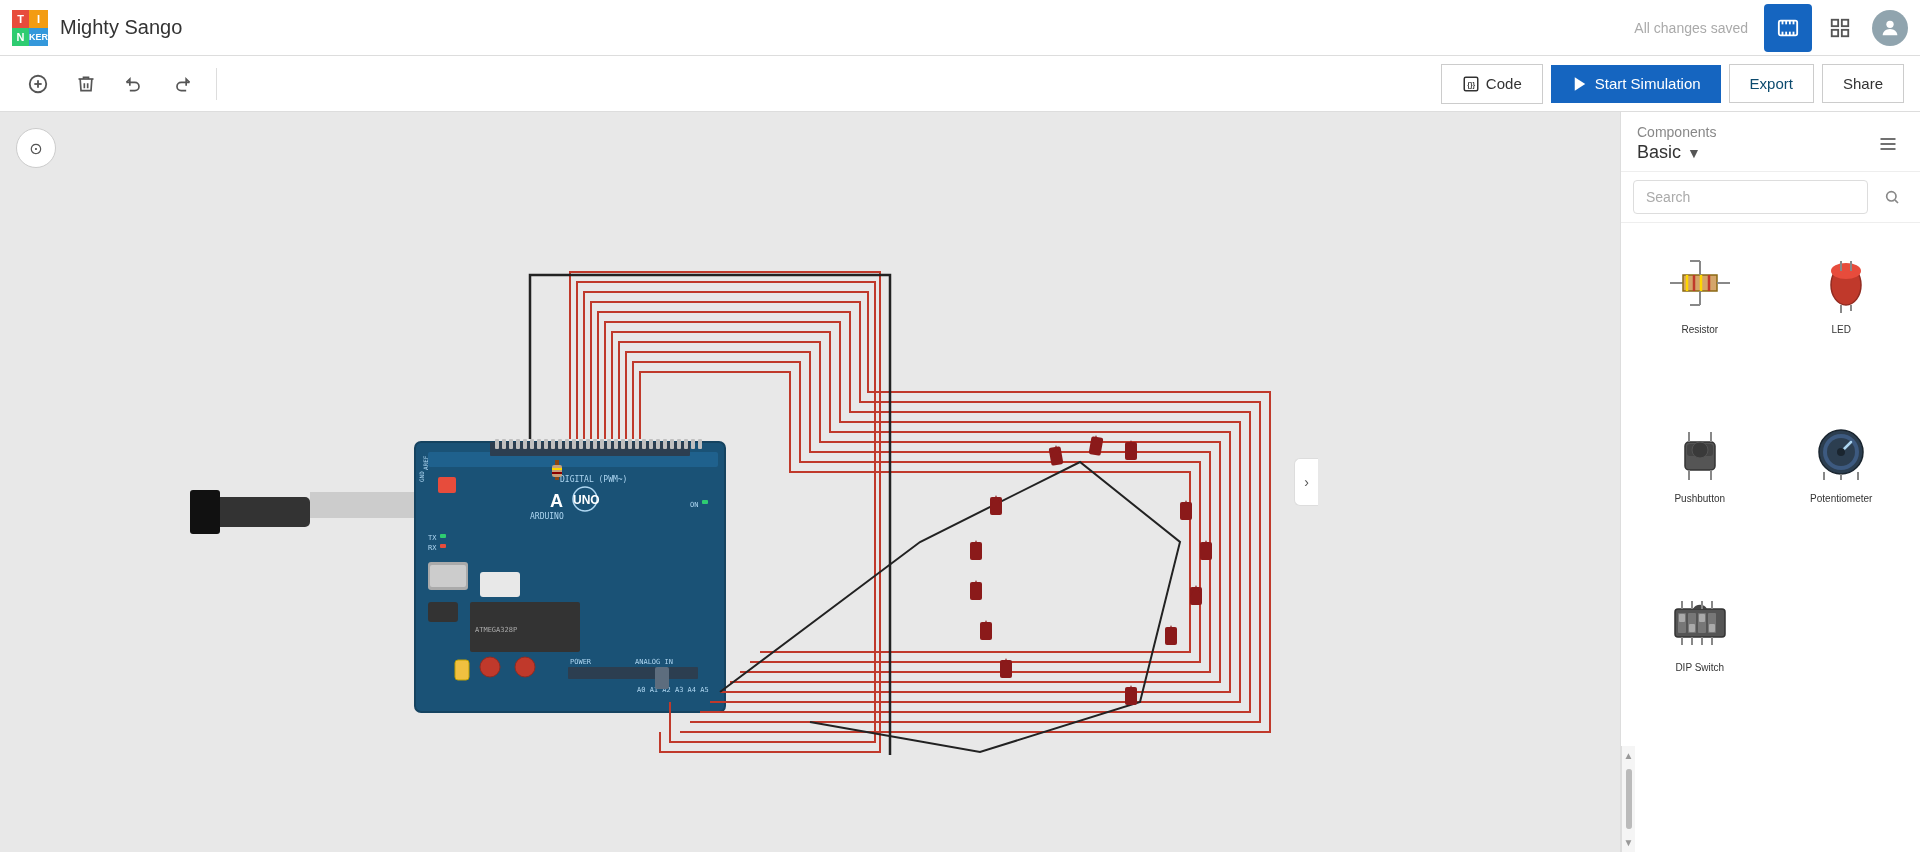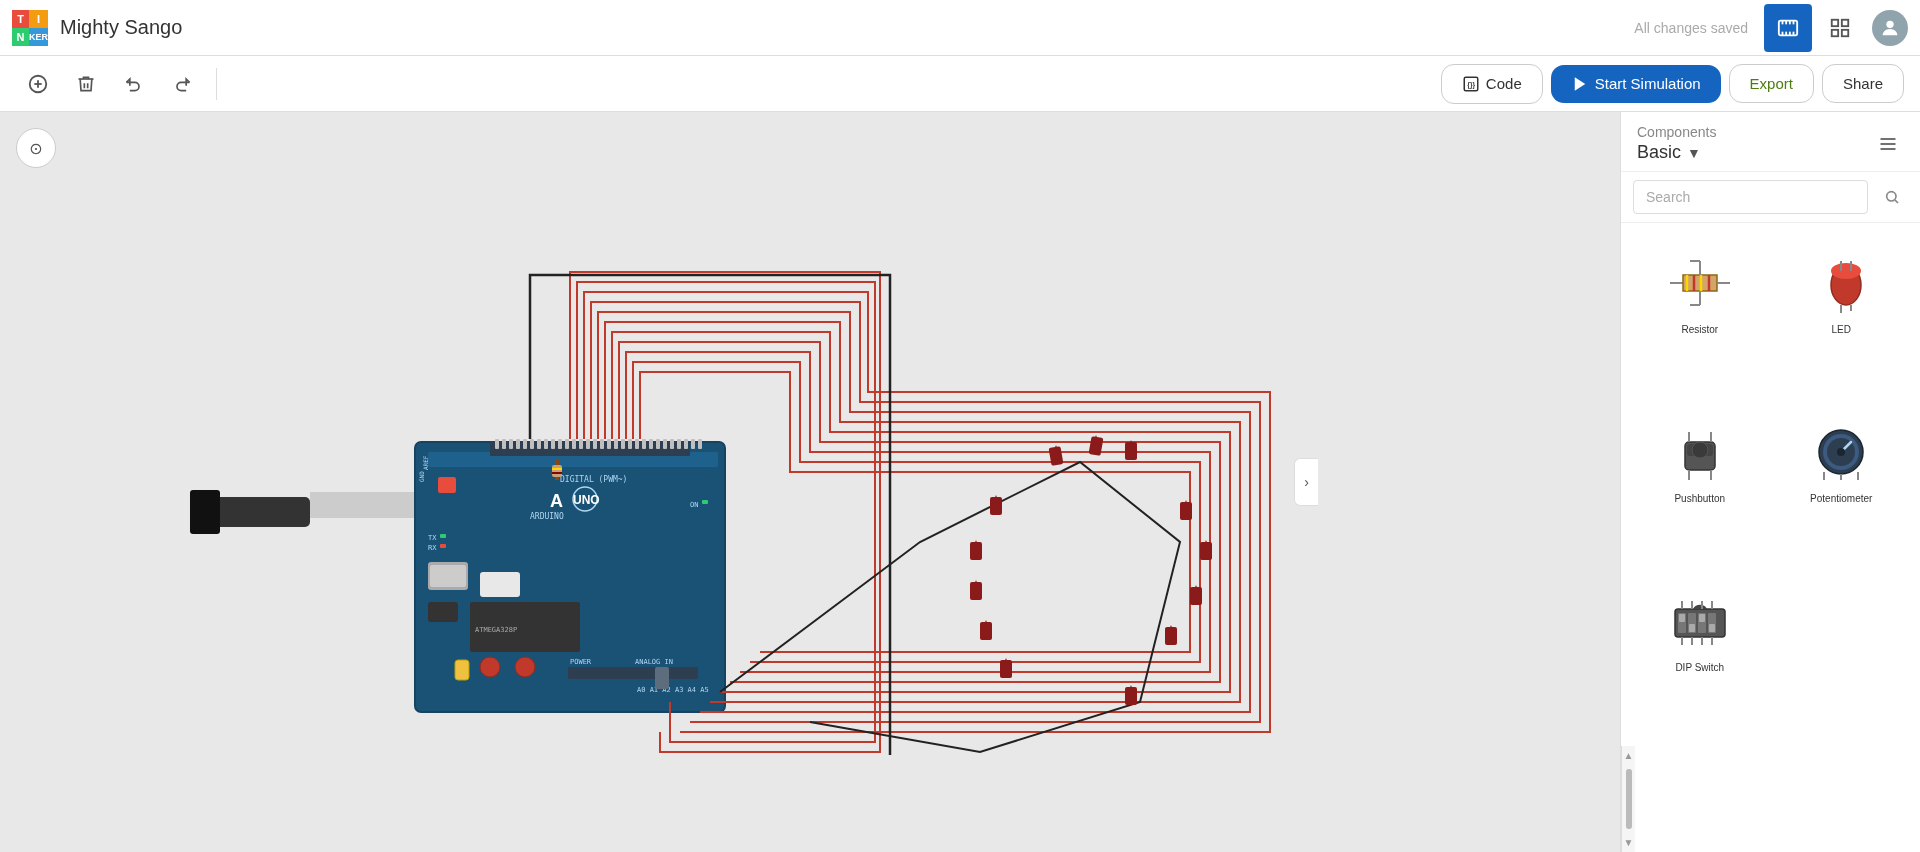--- a/index.html
+++ b/index.html
@@ -48,26 +48,26 @@
       width: 44px; height: 44px; border: none; background: transparent;
       cursor: pointer; display: flex; align-items: center; justify-content: center;
       border-radius: 4px; font-size: 20px; color: #555;
     }
     .toolbar-divider { width: 1px; height: 32px; background: #ddd; margin: 0 8px; }
     #toolbar-right {
       margin-left: auto; display: flex; align-items: center; gap: 8px;
     }
     .toolbar-action-btn {
       display: flex; align-items: center; gap: 6px;
-      padding: 10px 20px; border: none; border-radius: 13px;
+      padding: 10px 20px; border: none; border-radius: 0;
       cursor: pointer; font-size: 15px; font-weight: 500;
     }
     #code-btn { background: #fff; color: #333; border: 1px solid #ccc; }
     #simulate-btn { background: #1565c0; color: #fff; }
-    #export-btn { background: #fff; color: #4d7c0f; border: 1px solid #ccc; }
+    #export-btn { background: #fff; color: #0c4a6e; border: 1px solid #ccc; }
     #share-btn { background: #fff; color: #333; border: 1px solid #ccc; }
 
     
     #main {
       display: flex; height: calc(852px - 112px);
     }
 
     
     #canvas-area {
       flex: 1; position: relative; background: #e8e8e8; overflow: hidden;

